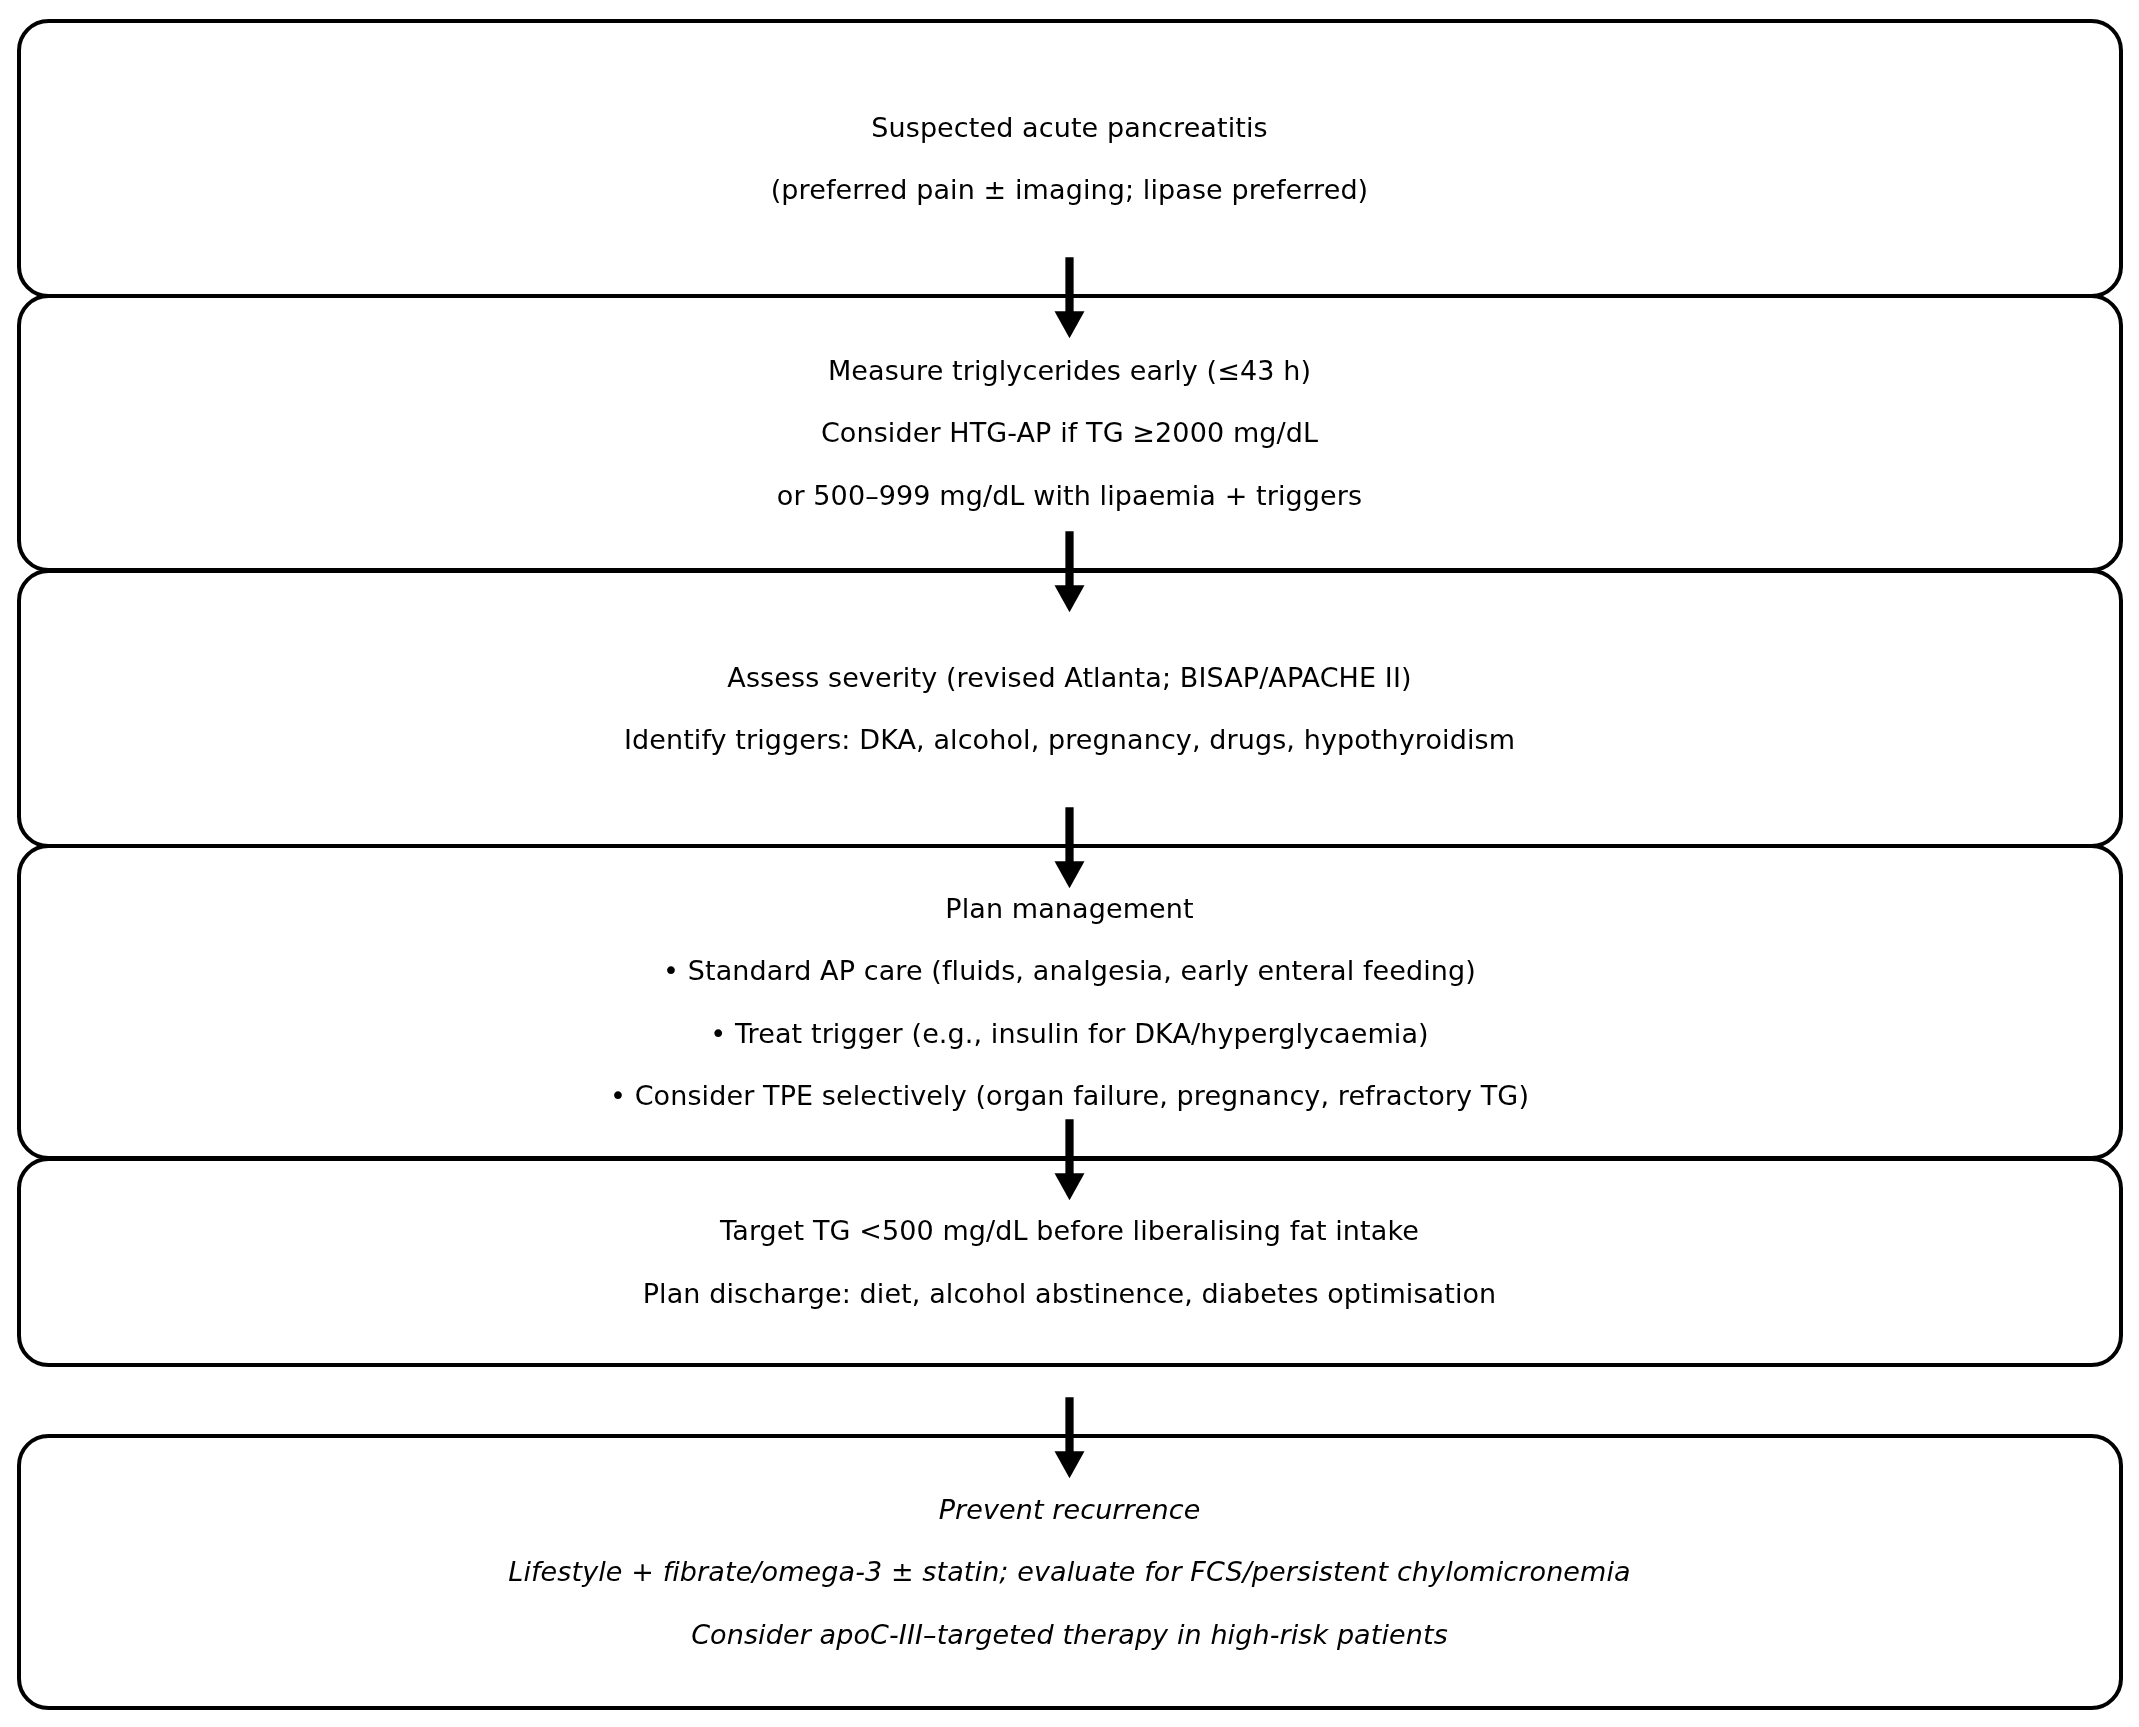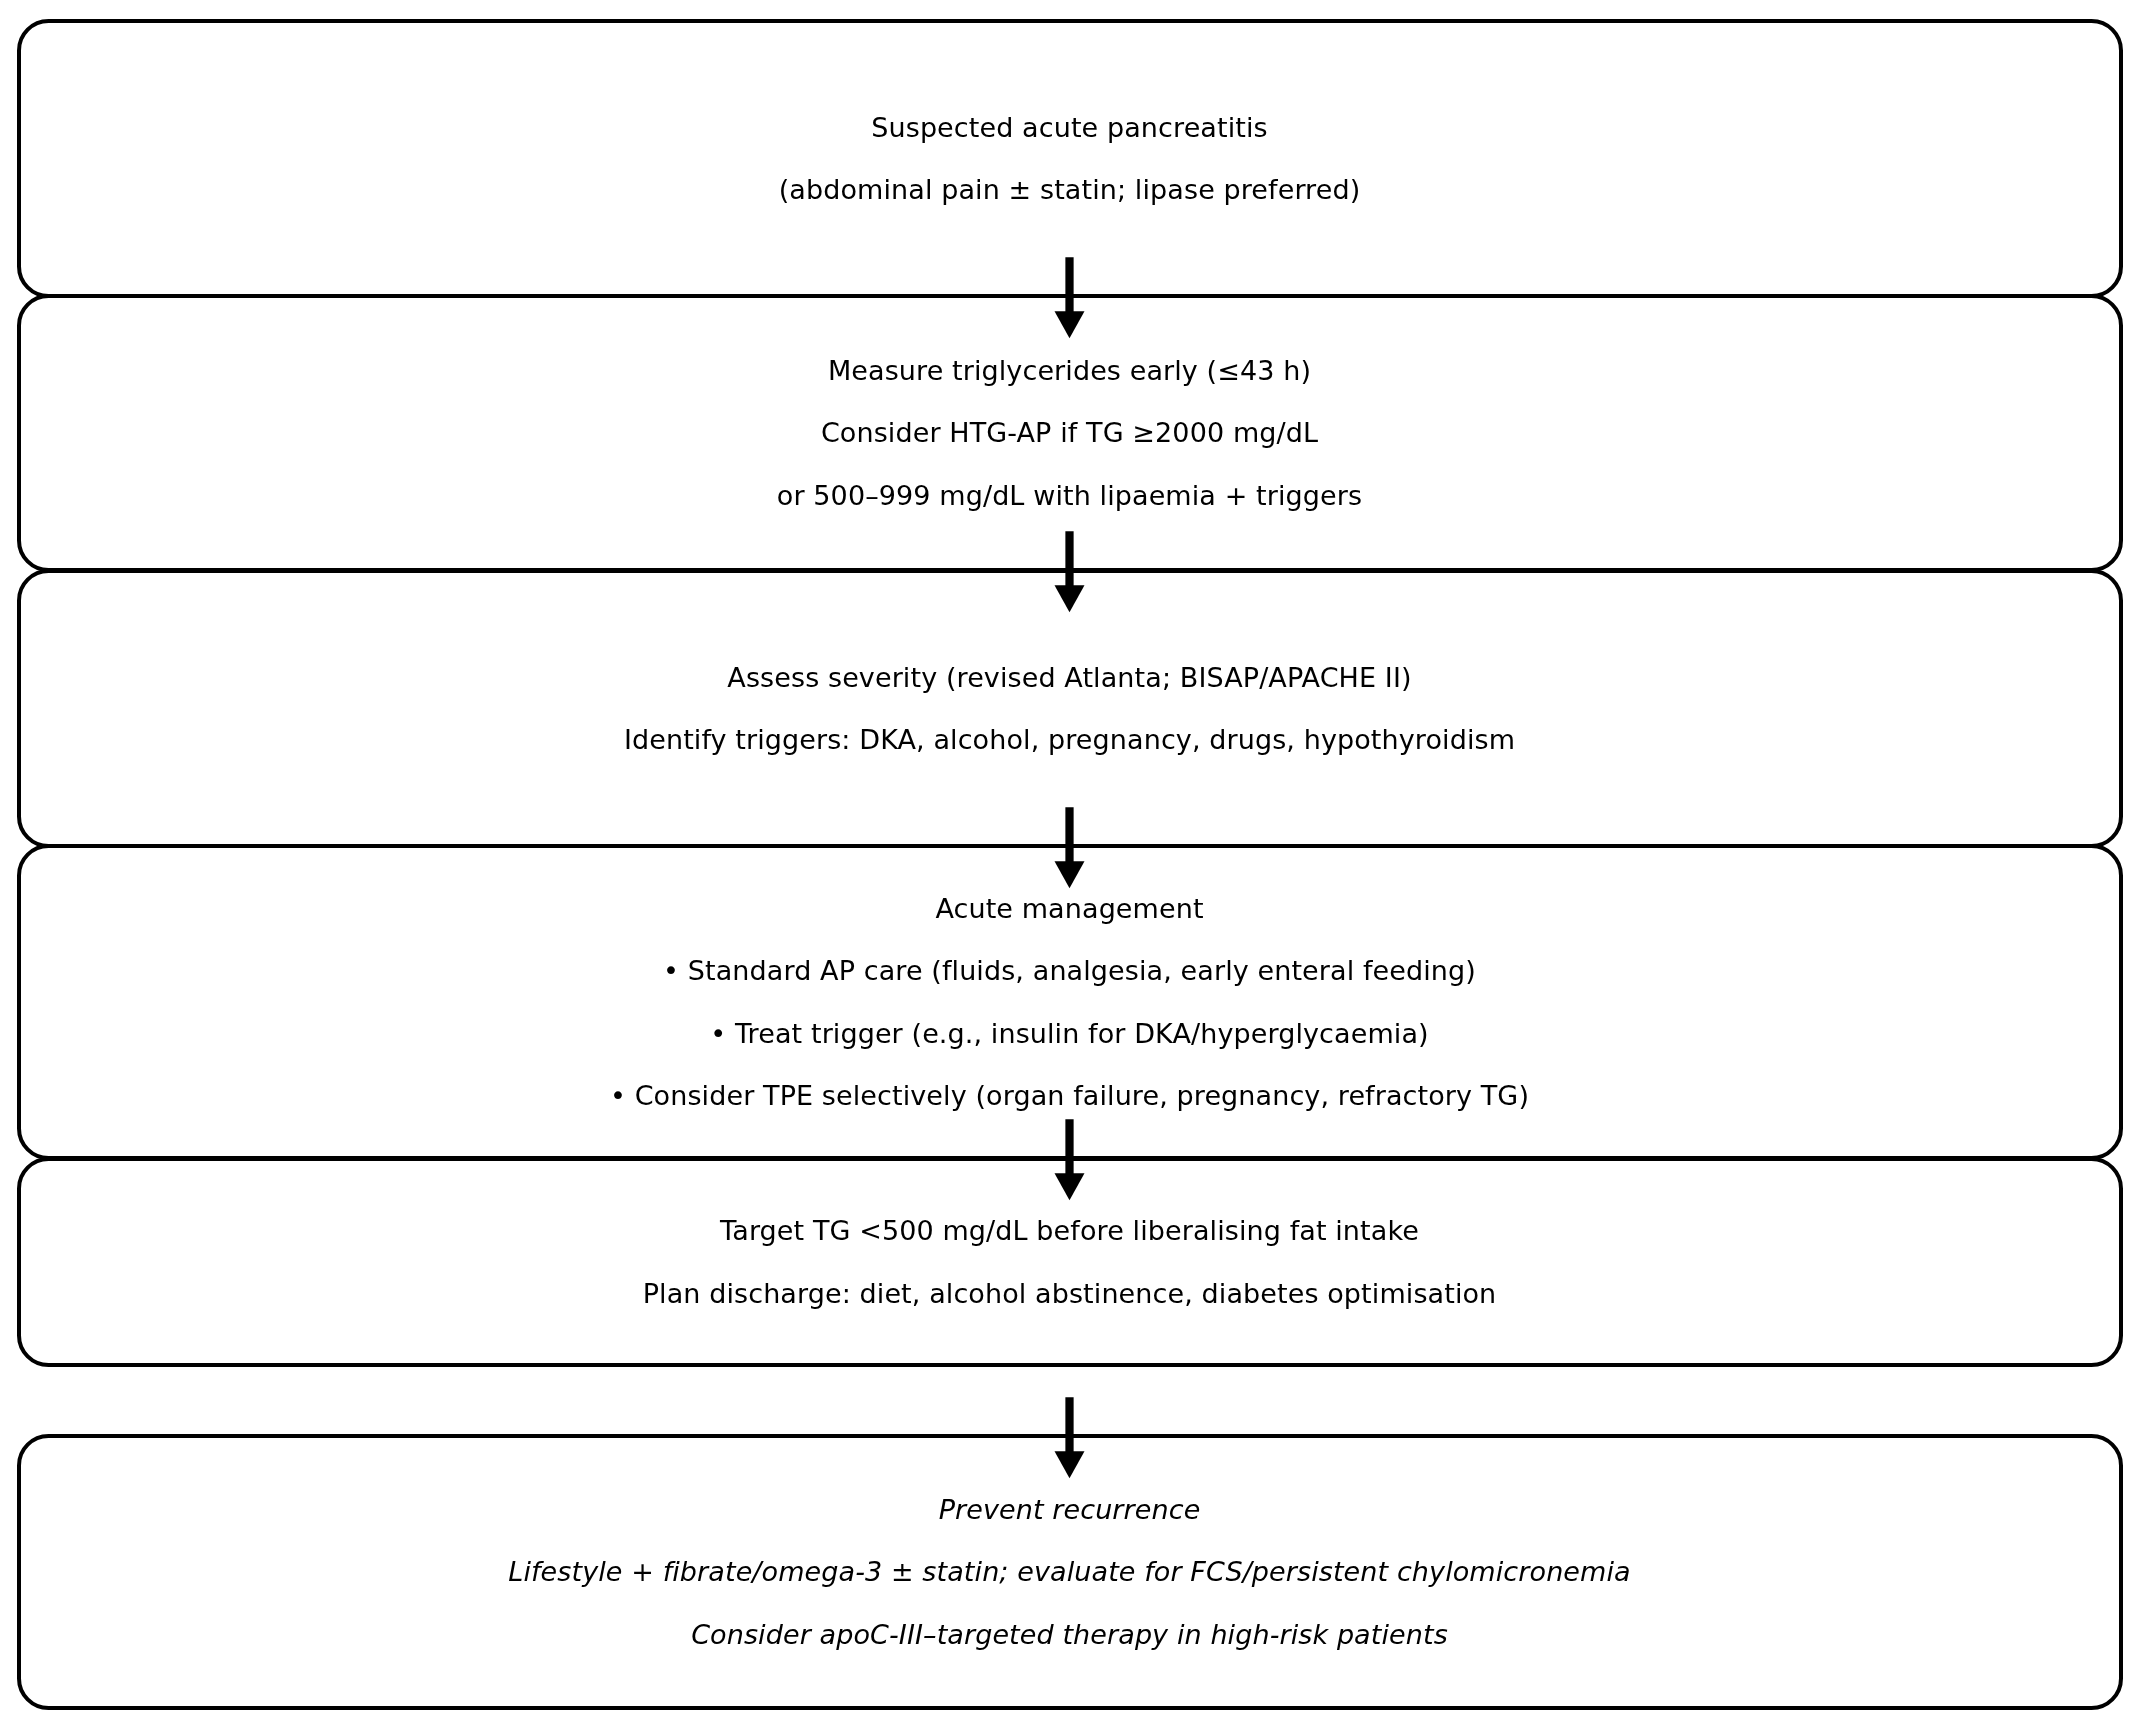--- a/index.html
+++ b/index.html
@@ -71,21 +71,21 @@
   #edge-4 { top: 1397px; }
 </style>
 </head>
 <body>
 
 <div id="canvas">
 
   <div class="node" id="node-0">
     <div class="node-text">
       <span class="node-line">Suspected acute pancreatitis</span>
-      <span class="node-line">(abdominal pain ± statin; lipase preferred)</span>
+      <span class="node-line">(preferred pain ± imaging; lipase preferred)</span>
     </div>
   </div>
 
   <div class="edge" id="edge-0">
     <svg viewBox="0 0 60 110" xmlns="http://www.w3.org/2000/svg" aria-hidden="true">
       <line x1="30" y1="0" x2="30" y2="78" stroke="#000000" stroke-width="11"></line>
       <polygon points="10,72 50,72 30,108" fill="#000000"></polygon>
     </svg>
   </div>
 
@@ -113,21 +113,21 @@
 
   <div class="edge" id="edge-2">
     <svg viewBox="0 0 60 110" xmlns="http://www.w3.org/2000/svg" aria-hidden="true">
       <line x1="30" y1="0" x2="30" y2="78" stroke="#000000" stroke-width="11"></line>
       <polygon points="10,72 50,72 30,108" fill="#000000"></polygon>
     </svg>
   </div>
 
   <div class="node" id="node-3">
     <div class="node-text">
-      <span class="node-line">Acute management</span>
+      <span class="node-line">Plan management</span>
       <span class="node-line">• Standard AP care (fluids, analgesia, early enteral feeding)</span>
       <span class="node-line">• Treat trigger (e.g., insulin for DKA/hyperglycaemia)</span>
       <span class="node-line">• Consider TPE selectively (organ failure, pregnancy, refractory TG)</span>
     </div>
   </div>
 
   <div class="edge" id="edge-3">
     <svg viewBox="0 0 60 110" xmlns="http://www.w3.org/2000/svg" aria-hidden="true">
       <line x1="30" y1="0" x2="30" y2="78" stroke="#000000" stroke-width="11"></line>
       <polygon points="10,72 50,72 30,108" fill="#000000"></polygon>

